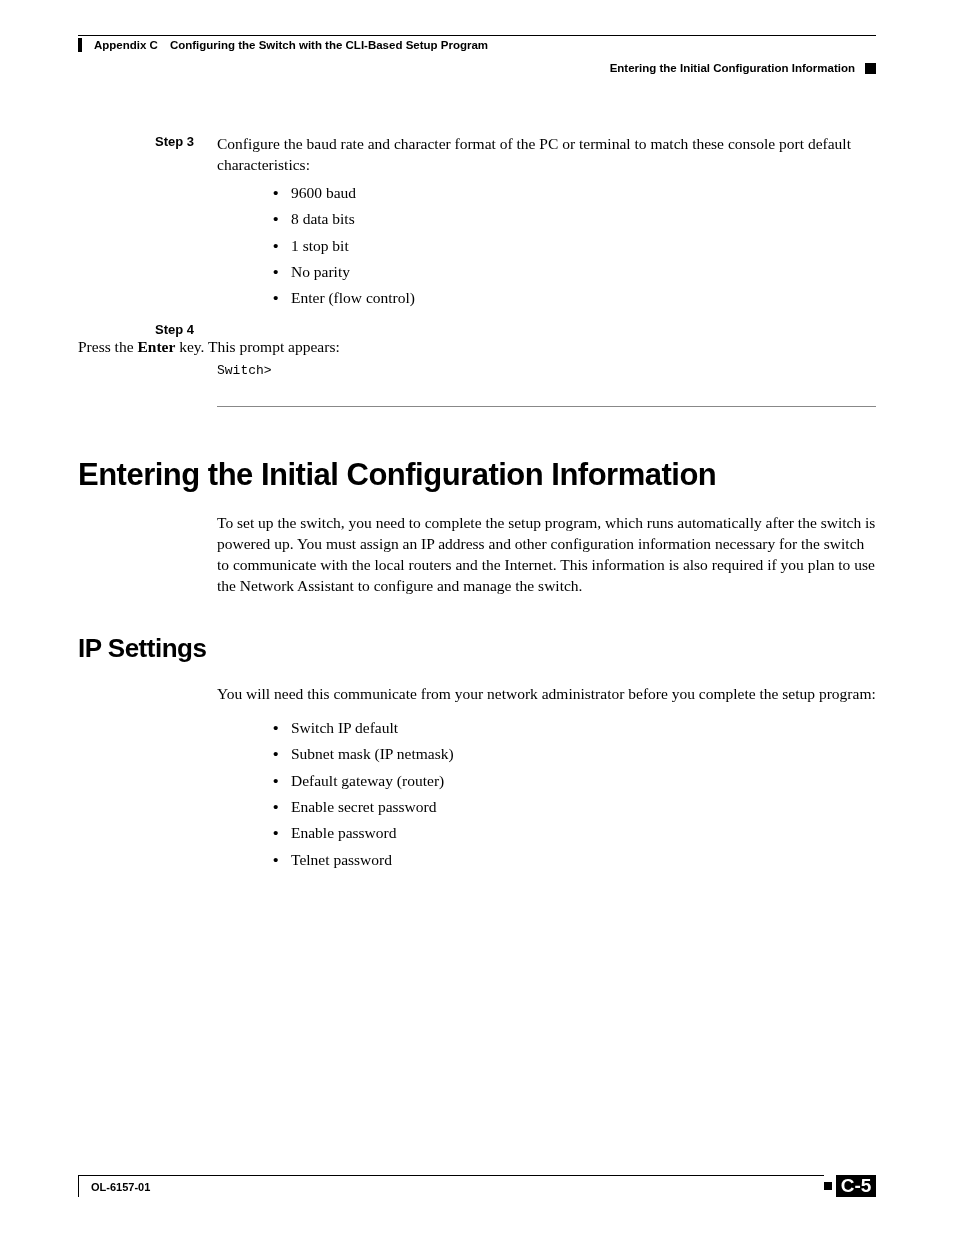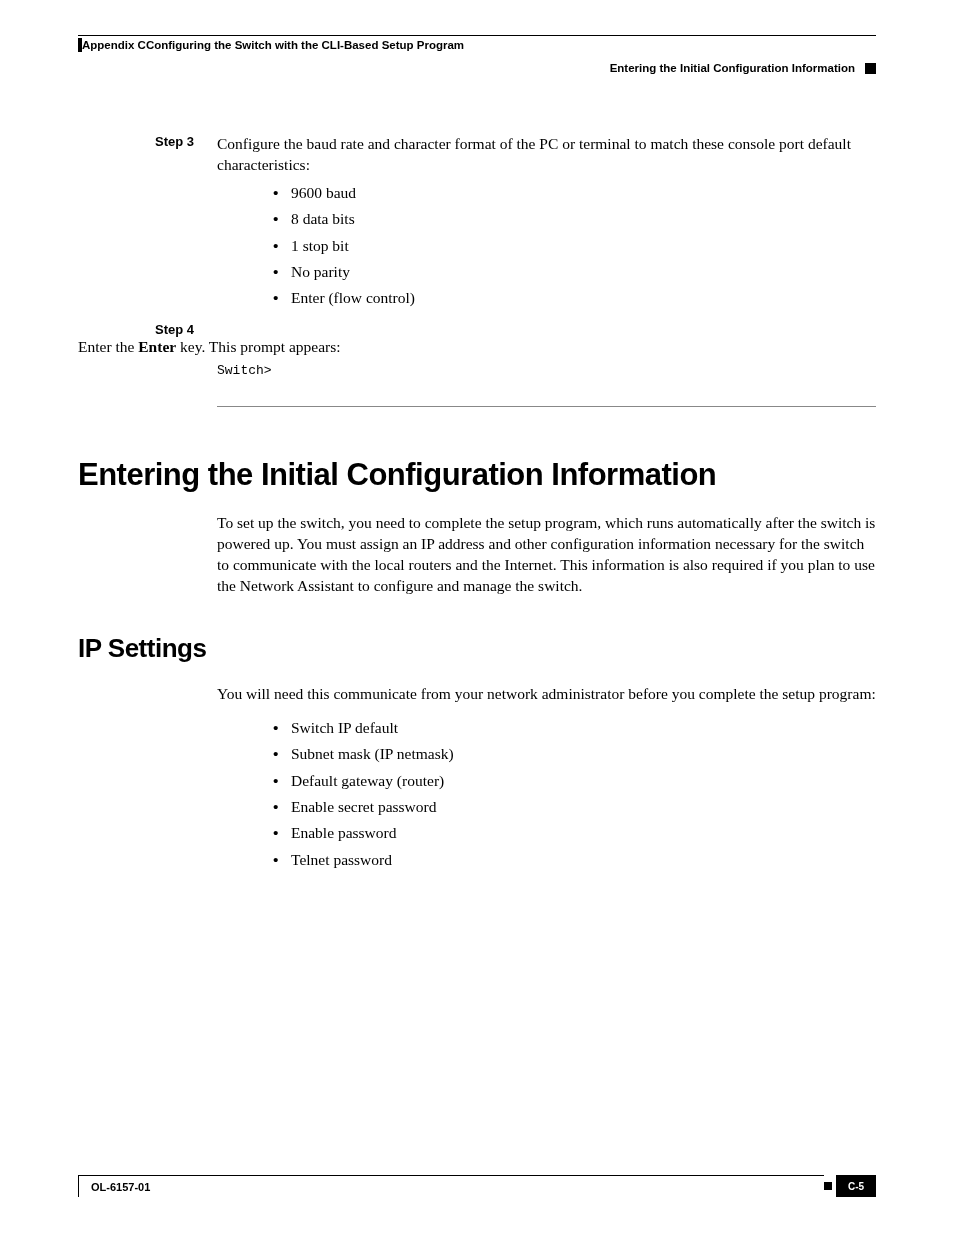--- a/index.html
+++ b/index.html
@@ -16,20 +16,21 @@
       position: relative;
       height: 100%;
     }
     .header-line-top {
       border-top: 1.5px solid #000;
       margin-bottom: 2px;
     }
     .header-row {
       display: flex;
       align-items: center;
+      gap: 12px;
       font-family: Arial, Helvetica, sans-serif;
       font-size: 11.5px;
       font-weight: bold;
     }
     .header-row .bar {
       width: 4px;
       height: 14px;
       background: #000;
     }
     .header-sub {
@@ -151,21 +152,21 @@
       width: 8px;
       height: 8px;
       background: #000;
       align-self: center;
       margin-right: 4px;
     }
     .footer-page {
       background: #000;
       color: #fff;
       font-family: Arial, Helvetica, sans-serif;
-      font-size: 10px;
+      font-size: 19px;
       font-weight: bold;
       display: flex;
       align-items: center;
       justify-content: center;
       width: 40px;
     }
     .step4-block { margin-top: 10px; flex-direction: column; }
   </style>
 </head>
 <body>
@@ -193,21 +194,21 @@
       <li>9600 baud</li>
       <li>8 data bits</li>
       <li>1 stop bit</li>
       <li>No parity</li>
       <li>Enter (flow control)</li>
     </ul>
 
     <div class="step-row step4-block">
       <div class="step-label">Step 4</div>
       <div class="step-text">
-        <span>Enter the </span><b>Enter</b><span> key. This prompt appears:</span>
+        <span>Press the </span><b>Enter</b><span> key. This prompt appears:</span>
       </div>
     </div>
     <div class="code">Switch&gt;</div>
 
     <div class="divider"></div>
 
     <h1 class="h1">Entering the Initial Configuration Information</h1>
     <p class="body-text">To set up the switch, you need to complete the setup program, which runs automatically after the switch is powered up. You must assign an IP address and other configuration information necessary for the switch to communicate with the local routers and the Internet. This information is also required if you plan to use the Network Assistant to configure and manage the switch.</p>
 
     <h2 class="h2">IP Settings</h2>

